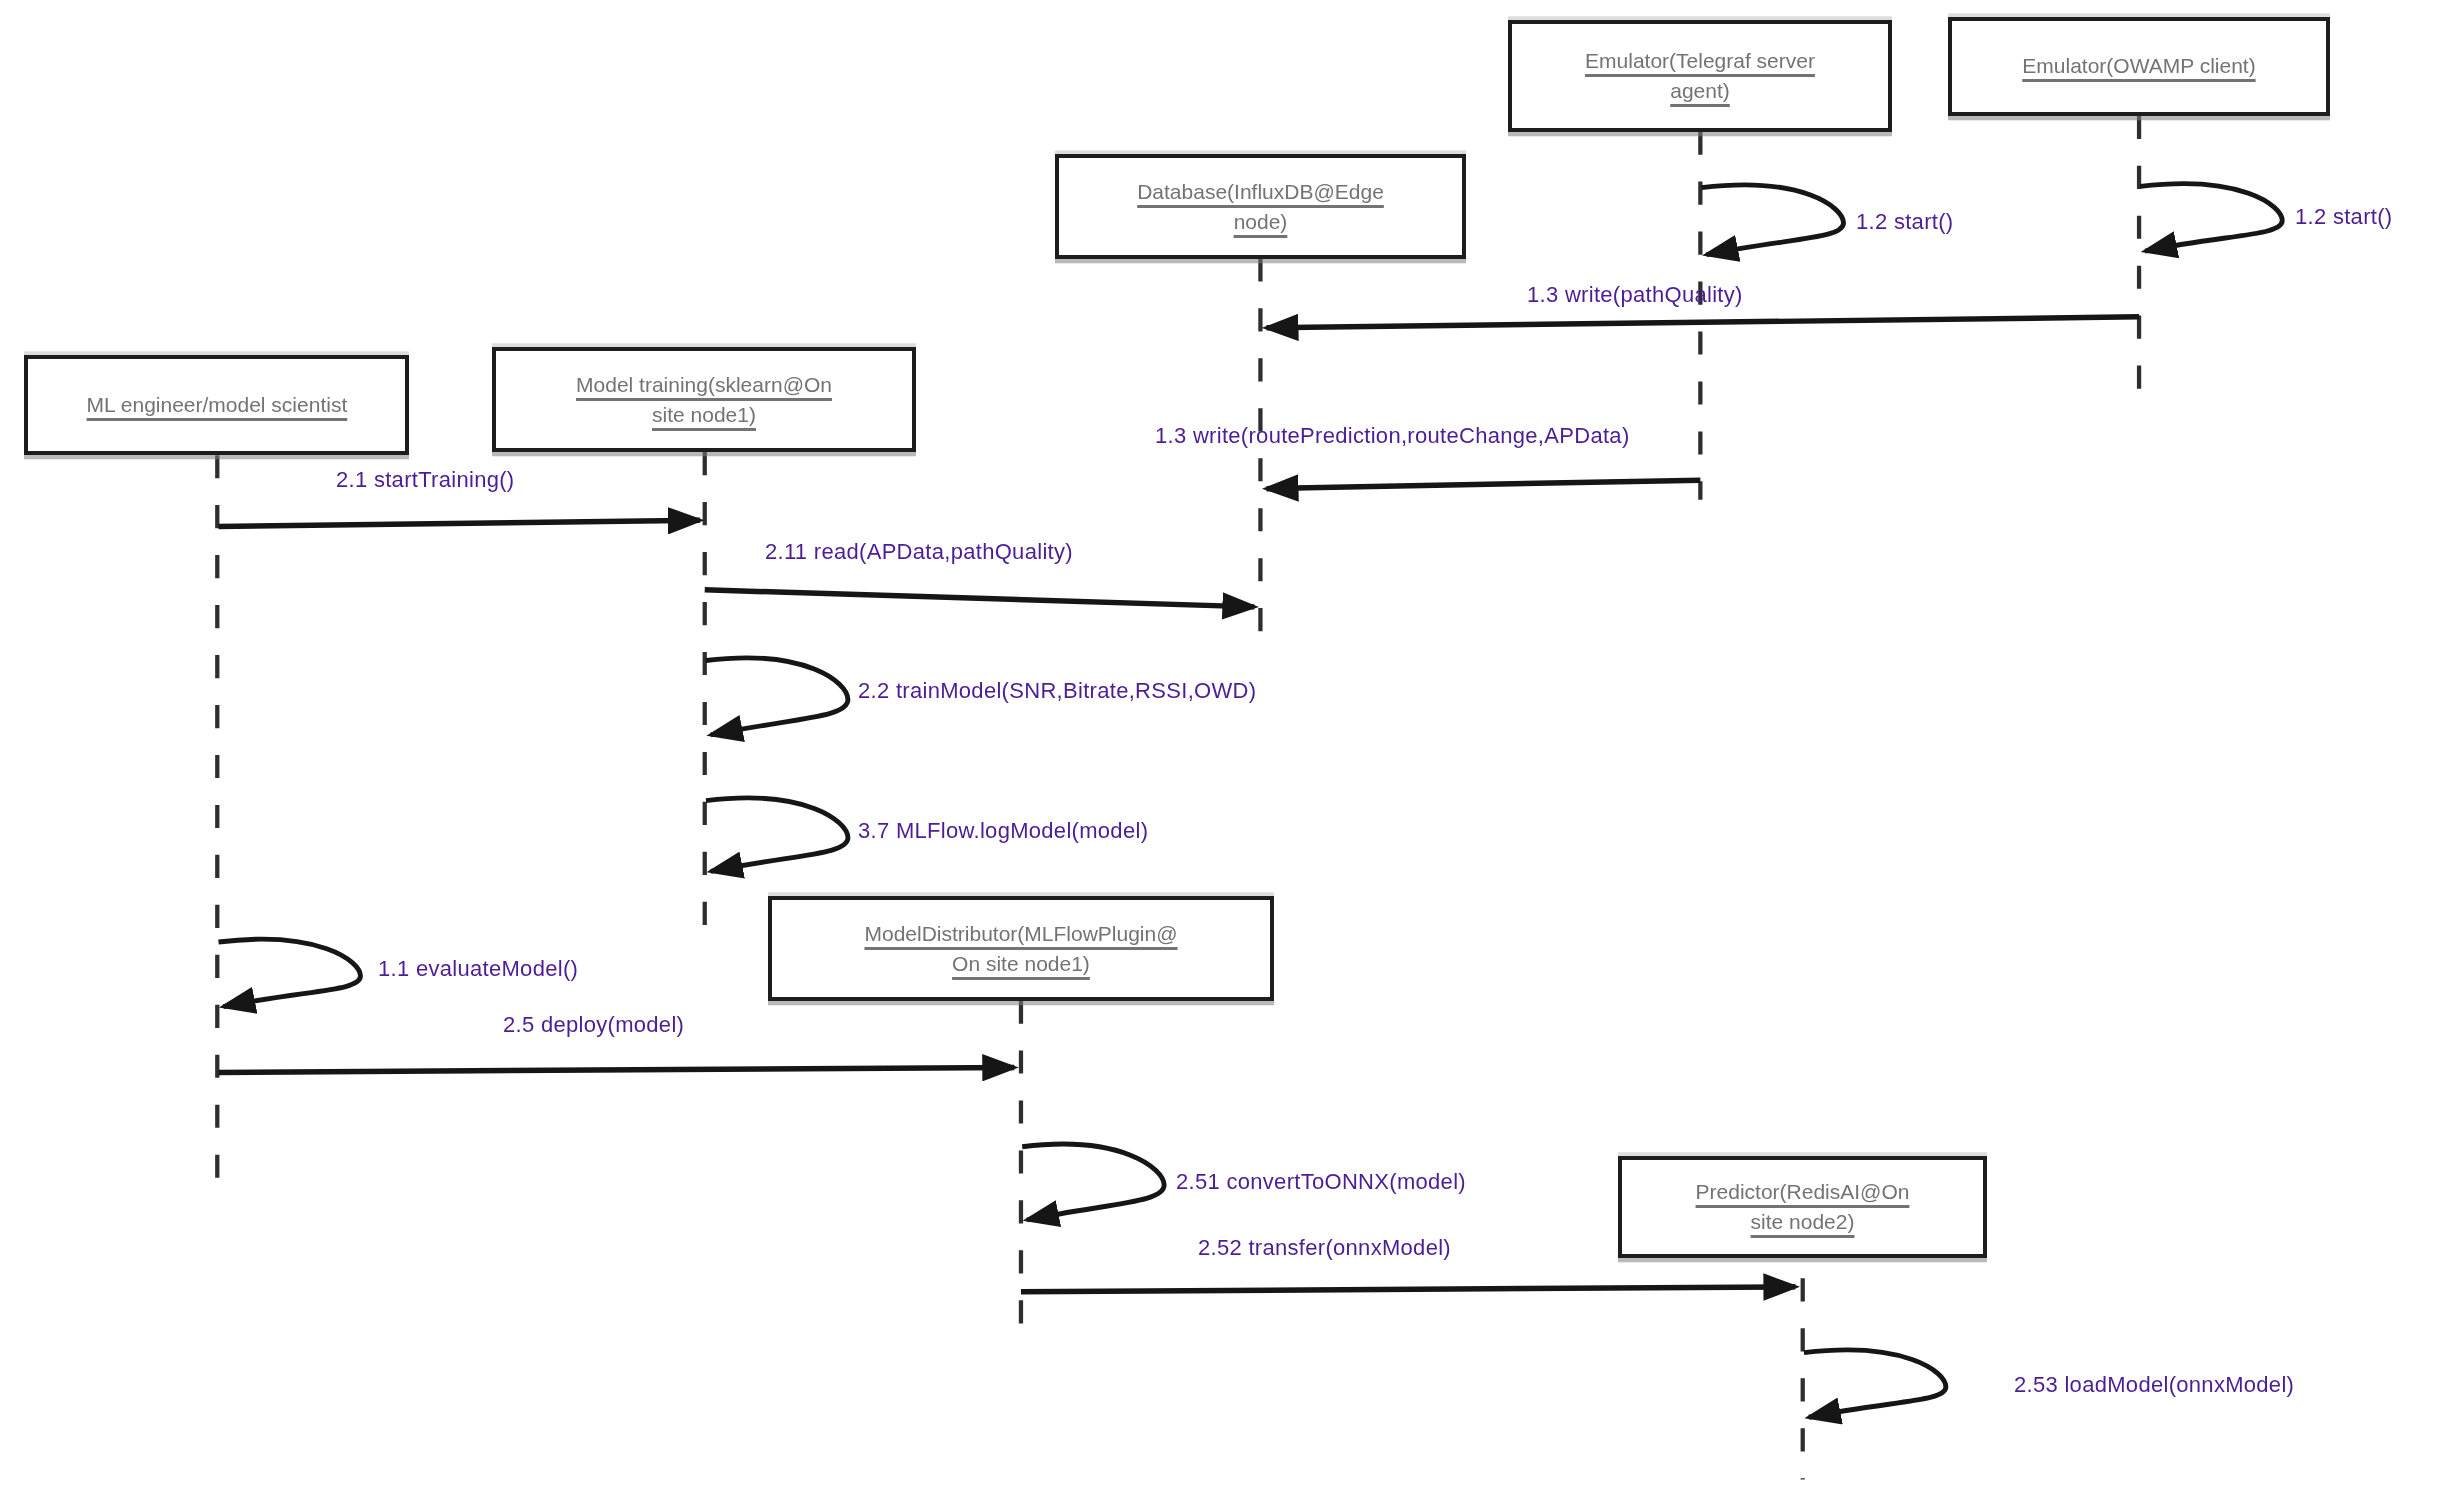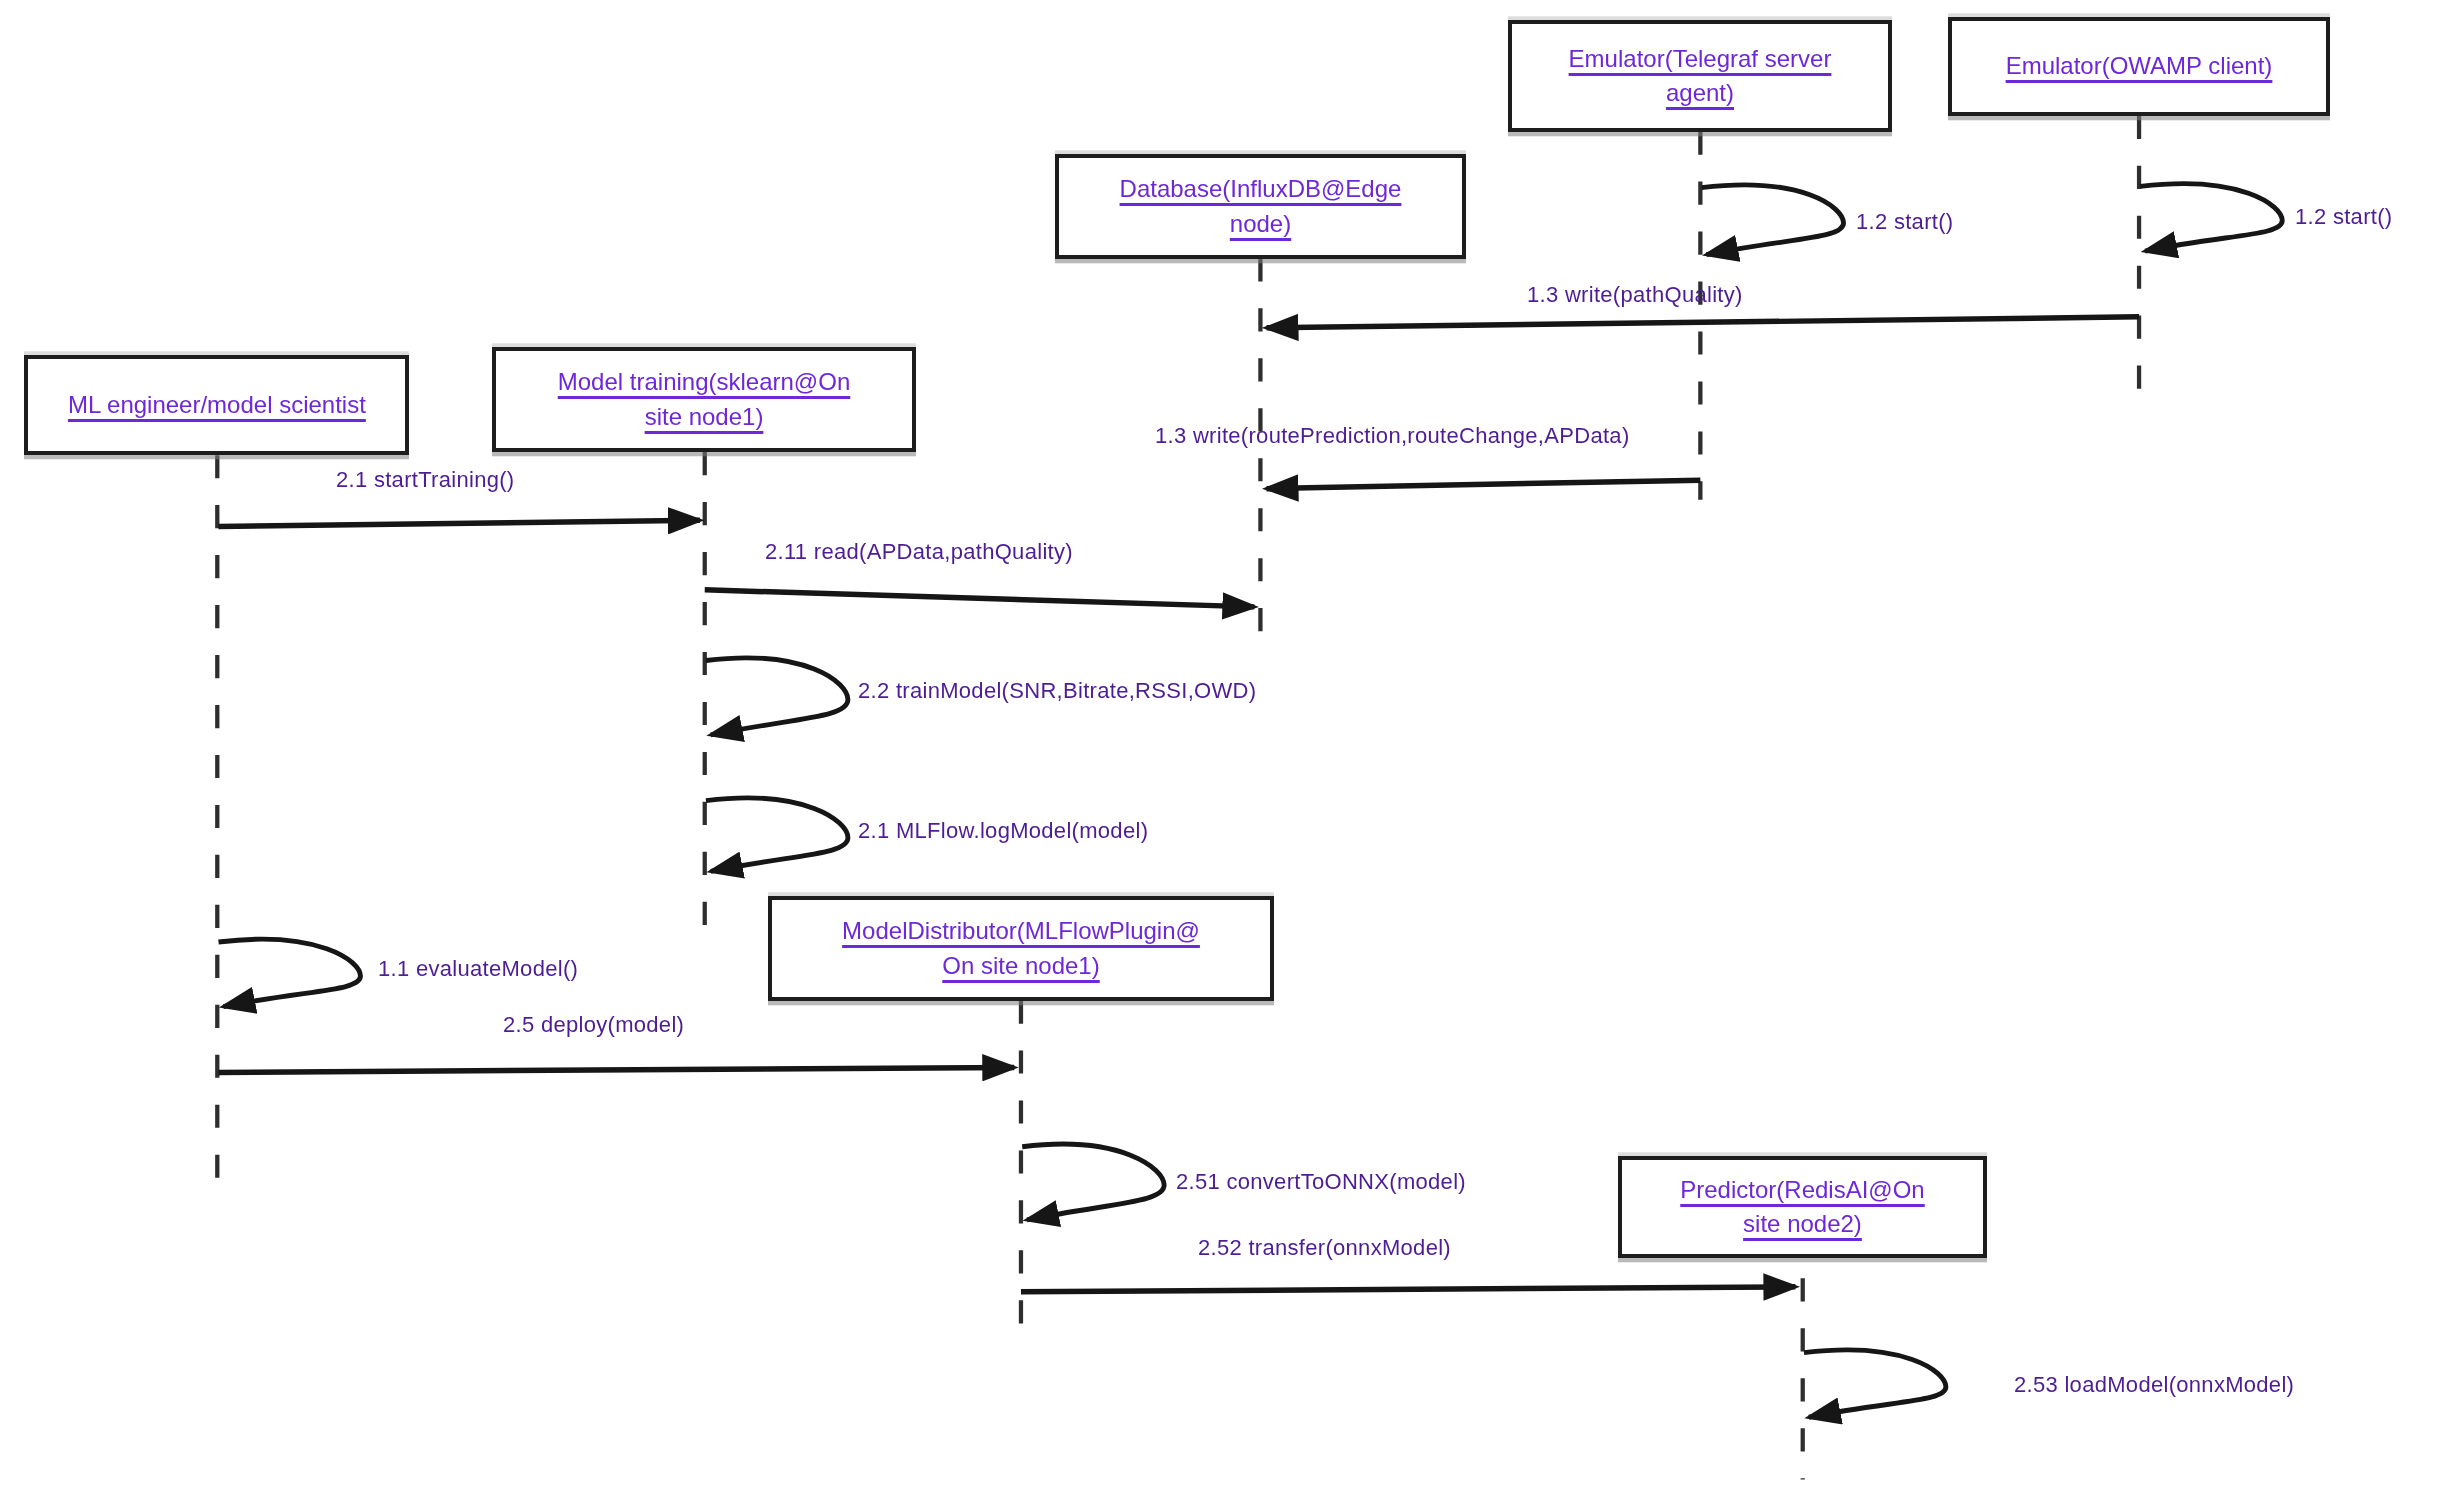--- a/index.html
+++ b/index.html
@@ -27,23 +27,23 @@
     background: #ffffff;
     border: 4.9px solid #1d1d1d;
     box-shadow: 0 4.3px 0 rgba(128,128,128,.55), 0 -3.7px 0 rgba(170,170,170,.40);
     display: flex;
     align-items: center;
     justify-content: center;
     text-align: center;
     box-sizing: border-box;
   }
   .plabel {
-    font-size: 24px;
+    font-size: 21px;
     line-height: 1.42;
-    color: #6d28d9;
+    color: #737373;
     text-decoration: underline;
     text-decoration-thickness: 3px;
     text-underline-offset: 5.5px;
     white-space: pre-line;
     padding: 0 3.7px;
   }
   .mlabel {
     position: absolute;
     font-size: 22px;
     color: #4c1d95;
@@ -121,21 +121,21 @@
 site node2)</span>
   </div>
 
   <div class="mlabel" style="left:1856px; top:222px;">1.2 start()</div>
   <div class="mlabel" style="left:2295px; top:217px;">1.2 start()</div>
   <div class="mlabel" style="left:1527px; top:295px;">1.3 write(pathQuality)</div>
   <div class="mlabel" style="left:1155px; top:436px;">1.3 write(routePrediction,routeChange,APData)</div>
   <div class="mlabel" style="left:336px; top:480px;">2.1 startTraining()</div>
   <div class="mlabel" style="left:765px; top:552px;">2.11 read(APData,pathQuality)</div>
   <div class="mlabel" style="left:858px; top:691px;">2.2 trainModel(SNR,Bitrate,RSSI,OWD)</div>
-  <div class="mlabel" style="left:858px; top:831px;">2.1 MLFlow.logModel(model)</div>
+  <div class="mlabel" style="left:858px; top:831px;">3.7 MLFlow.logModel(model)</div>
   <div class="mlabel" style="left:378px; top:969px;">1.1 evaluateModel()</div>
   <div class="mlabel" style="left:503px; top:1025px;">2.5 deploy(model)</div>
   <div class="mlabel" style="left:1176px; top:1182px;">2.51 convertToONNX(model)</div>
   <div class="mlabel" style="left:1198px; top:1248px;">2.52 transfer(onnxModel)</div>
   <div class="mlabel" style="left:2014px; top:1385px;">2.53 loadModel(onnxModel)</div>
 
 </div>
 
 
 </body></html>

